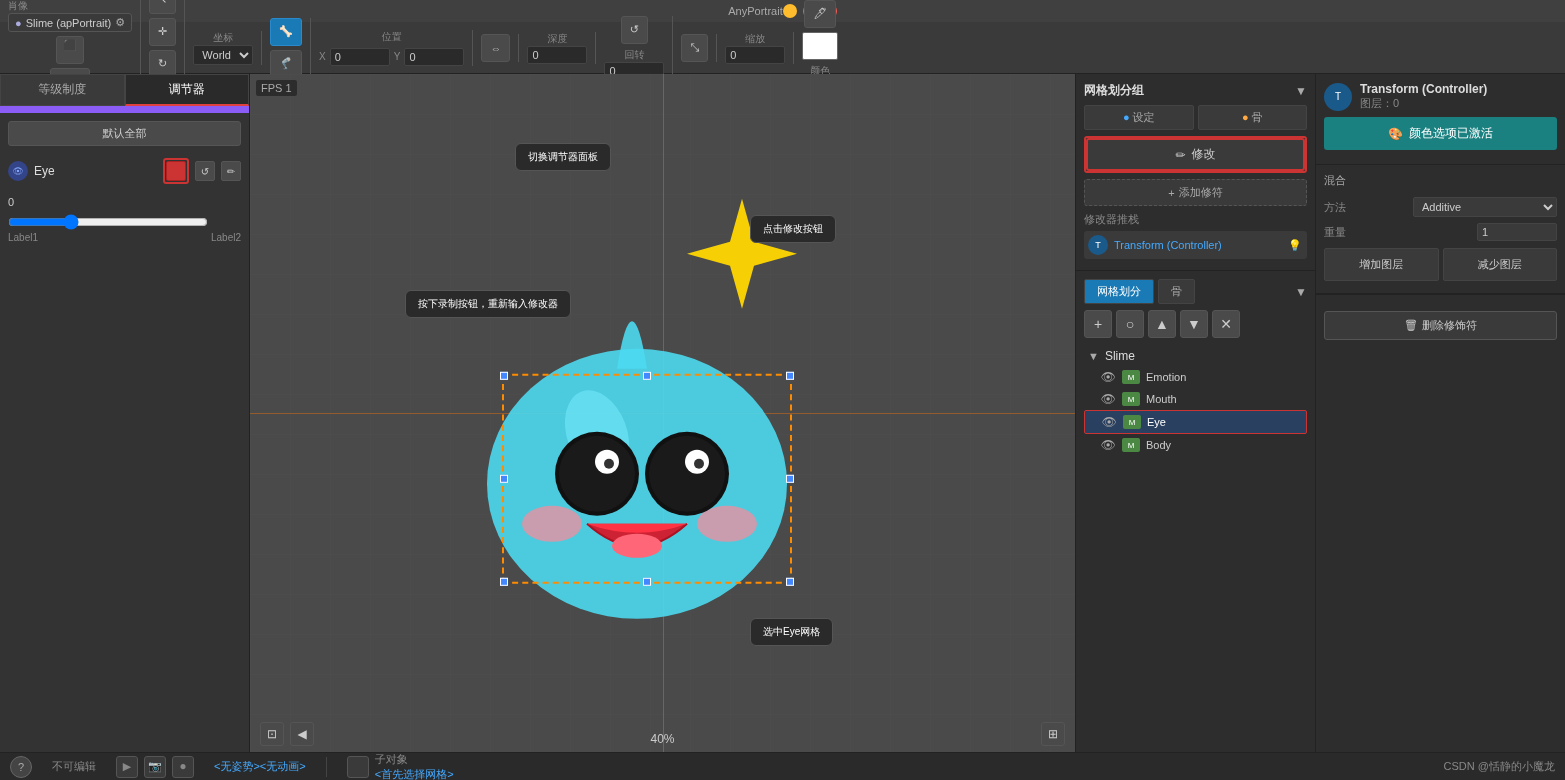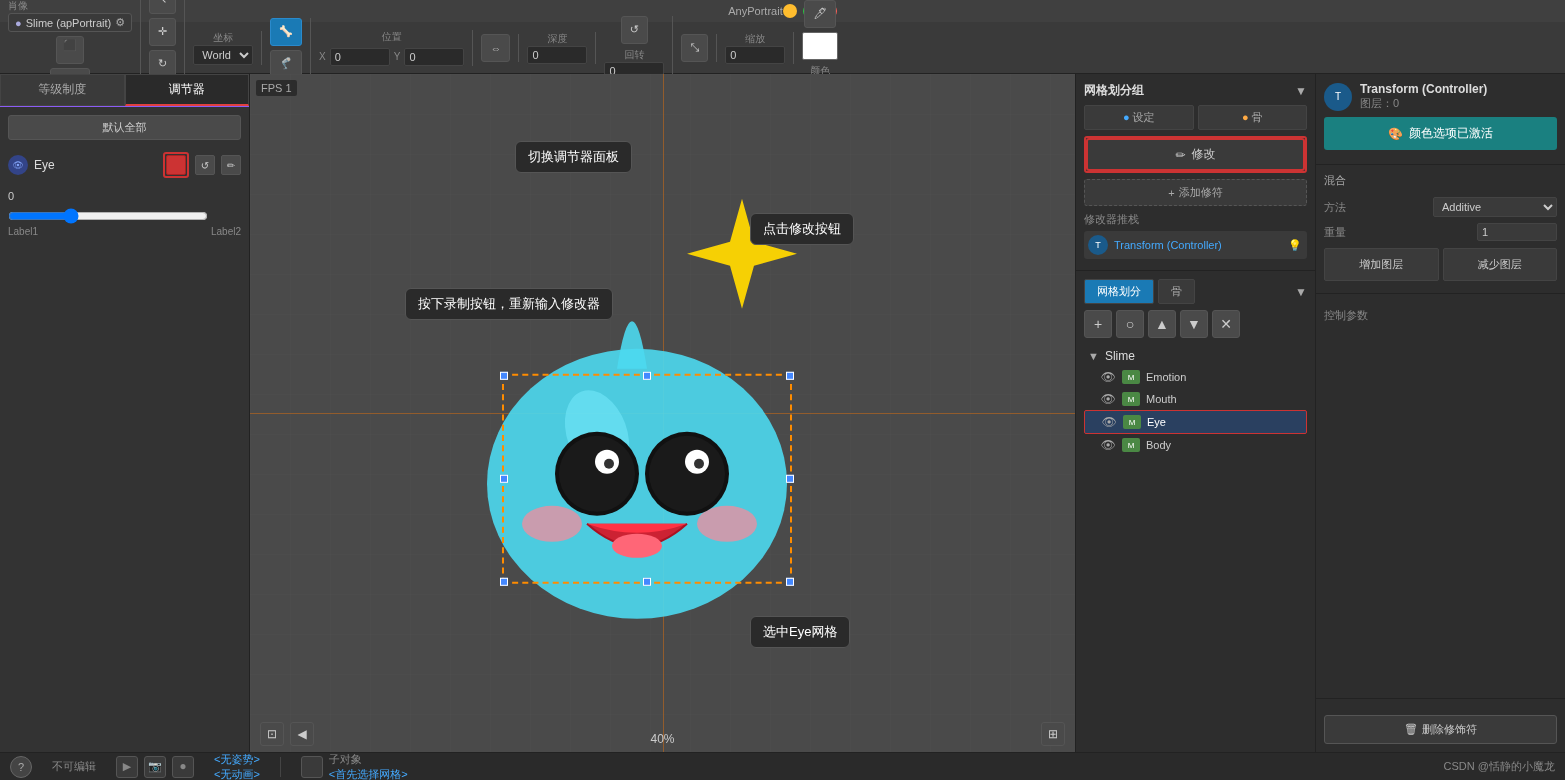--- a/index.html
+++ b/index.html
@@ -23,21 +23,21 @@
     .toolbar-label { font-size: 10px; color: #888; display: block; }
     .coord-field { display: flex; flex-direction: column; align-items: center; }
     .coord-input { background: #2a2a2a; border: 1px solid #444; border-radius: 2px; width: 60px; padding: 2px 4px; color: #ccc; font-size: 11px; }
     .portrait-tag { background: #3a3a3a; border: 1px solid #555; border-radius: 3px; padding: 2px 6px; font-size: 11px; color: #ccc; display: flex; align-items: center; gap: 4px; }
 
     
     .main-layout { display: flex; height: calc(780px - 22px - 52px - 28px); }
 
     
     .left-panel { width: 250px; background: #333; border-right: 1px solid #222; display: flex; flex-direction: column; }
-    .panel-tabs { display: flex; border-bottom: 1px solid #8b5cf6; }
+    .panel-tabs { display: flex; border-bottom: 7px solid #8b5cf6; }
     .panel-tab { flex: 1; padding: 6px; text-align: center; cursor: pointer; font-size: 12px; background: #3a3a3a; color: #aaa; border: 1px solid #444; }
     .panel-tab.active { background: #2a2a2a; color: #fff; border-bottom: 2px solid #e04040; }
     .panel-content { padding: 8px; flex: 1; overflow-y: auto; }
     .field-label { font-size: 11px; color: #888; margin-bottom: 3px; }
     .field-row { margin-bottom: 8px; }
     .select-box { background: #2a2a2a; border: 1px solid #444; border-radius: 2px; width: 100%; padding: 3px 6px; color: #ccc; font-size: 11px; }
     .btn-default { background: #4a4a4a; border: 1px solid #555; border-radius: 3px; padding: 4px 12px; color: #ccc; cursor: pointer; font-size: 11px; }
     .item-row { display: flex; align-items: center; gap: 6px; padding: 4px 0; }
     .item-icon { width: 20px; height: 20px; border-radius: 50%; background: #555; display: flex; align-items: center; justify-content: center; font-size: 10px; }
     .record-btn { width: 20px; height: 20px; background: #cc3333; border-radius: 2px; border: 1px solid #aa2222; cursor: pointer; }
@@ -72,32 +72,32 @@
     .tree-eye { width: 16px; height: 16px; display: flex; align-items: center; justify-content: center; font-size: 12px; color: #888; }
     .tree-mesh-icon { width: 18px; height: 14px; background: #4a8; border-radius: 2px; display: flex; align-items: center; justify-content: center; font-size: 8px; }
     .tree-label { font-size: 11px; color: #ccc; }
     .tree-indent { padding-left: 16px; }
 
     
     .props-panel { width: 250px; background: #2d2d2d; border-left: 1px solid #222; display: flex; flex-direction: column; }
     .teal-btn { width: 100%; padding: 8px; background: #1a8080; border: none; border-radius: 3px; color: #fff; cursor: pointer; font-size: 12px; display: flex; align-items: center; justify-content: center; gap: 6px; margin: 6px 0; }
     .props-row { display: flex; align-items: center; justify-content: space-between; padding: 3px 0; }
     .props-key { font-size: 11px; color: #888; }
-    .props-select { background: #3a3a3a; border: 1px solid #444; border-radius: 2px; padding: 2px 4px; color: #ccc; font-size: 11px; width: 124px; }
+    .props-select { background: #3a3a3a; border: 1px solid #444; border-radius: 2px; padding: 2px 4px; color: #ccc; font-size: 11px; width: 144px; }
     .layer-btns { display: flex; gap: 4px; margin: 4px 0; }
     .layer-btn { flex: 1; padding: 8px; background: #3a3a3a; border: 1px solid #444; border-radius: 2px; color: #ccc; cursor: pointer; font-size: 11px; text-align: center; }
     .control-params-label { font-size: 11px; color: #888; padding: 6px 0 3px; }
     .delete-modifier-btn { width: 100%; padding: 6px; background: #3a3a3a; border: 1px solid #555; border-radius: 3px; color: #ccc; cursor: pointer; text-align: center; font-size: 11px; display: flex; align-items: center; justify-content: center; gap: 4px; margin-top: 8px; }
 
     
     .statusbar { height: 28px; background: #2a2a2a; border-top: 1px solid #222; display: flex; align-items: center; padding: 0 10px; gap: 20px; font-size: 11px; color: #888; }
     .status-link { color: #4af; cursor: pointer; }
 
     
-    .callout { position: absolute; background: #2a2a2a; border: 1px solid #555; border-radius: 6px; padding: 6px 12px; font-size: 13px; color: #fff; white-space: nowrap; z-index: 30; }
+    .callout { position: absolute; background: #2a2a2a; border: 1px solid #555; border-radius: 6px; padding: 6px 12px; font-size: 10px; color: #fff; white-space: nowrap; z-index: 30; }
     .callout::before { content: ''; position: absolute; width: 0; height: 0; }
   </style>
 </head>
 <body>
 
 <div class="titlebar">
   <div class="titlebar-left">
     <span>AnyPortrait</span>
   </div>
   <div class="titlebar-right">
@@ -460,23 +460,20 @@
       <div class="props-row">
         <span class="props-key">重量</span>
         <input type="number" style="background: rgb(58, 58, 58); border: 1px solid rgb(68, 68, 68); border-radius: 2px; padding: 2px 4px; color: rgb(204, 204, 204); font-size: 11px; width: 80px;" value="1">
       </div>
       <div class="layer-btns">
         <button class="layer-btn">增加图层</button>
         <button class="layer-btn">减少图层</button>
       </div>
     </div>
 
-    <div style="padding:8px;flex:1;">
-      <div class="control-params-label">控制参数</div>
-    </div>
 
     <div style="padding:8px;border-top:1px solid #222;">
       <button class="delete-modifier-btn">
         <span>🗑</span>
         <span>删除修饰符</span>
       </button>
     </div>
   </div>
 
 </div>
@@ -484,21 +481,21 @@
 <div class="statusbar">
   <div style="width:22px;height:22px;border-radius:50%;background:#444;border:1px solid #666;display:flex;align-items:center;justify-content:center;cursor:pointer;">
     <span style="font-size:11px;color:#aaa;">?</span>
   </div>
   <span>不可编辑</span>
   <div style="display:flex;gap:6px;align-items:center;">
     <div style="width:22px;height:22px;background:#3a3a3a;border:1px solid #555;border-radius:3px;cursor:pointer;display:flex;align-items:center;justify-content:center;">▶</div>
     <div style="width:22px;height:22px;background:#3a3a3a;border:1px solid #555;border-radius:3px;cursor:pointer;display:flex;align-items:center;justify-content:center;">📷</div>
     <div style="width:22px;height:22px;background:#3a3a3a;border:1px solid #555;border-radius:3px;cursor:pointer;display:flex;align-items:center;justify-content:center;">⏺</div>
   </div>
-  <div style="display:flex;flex-direction:column;">
+  <div style="display:flex;flex-direction:row;">
     <span class="status-link">&lt;无姿势&gt;</span>
     <span class="status-link">&lt;无动画&gt;</span>
   </div>
   <span style="width:1px;height:20px;background:#444;"></span>
   <div style="display:flex;align-items:center;gap:6px;">
     <div style="width:22px;height:22px;background:#3a3a3a;border:1px solid #555;border-radius:3px;"></div>
     <div style="display:flex;flex-direction:column;">
       <span>子对象</span>
       <span class="status-link">&lt;首先选择网格&gt;</span>
     </div>

